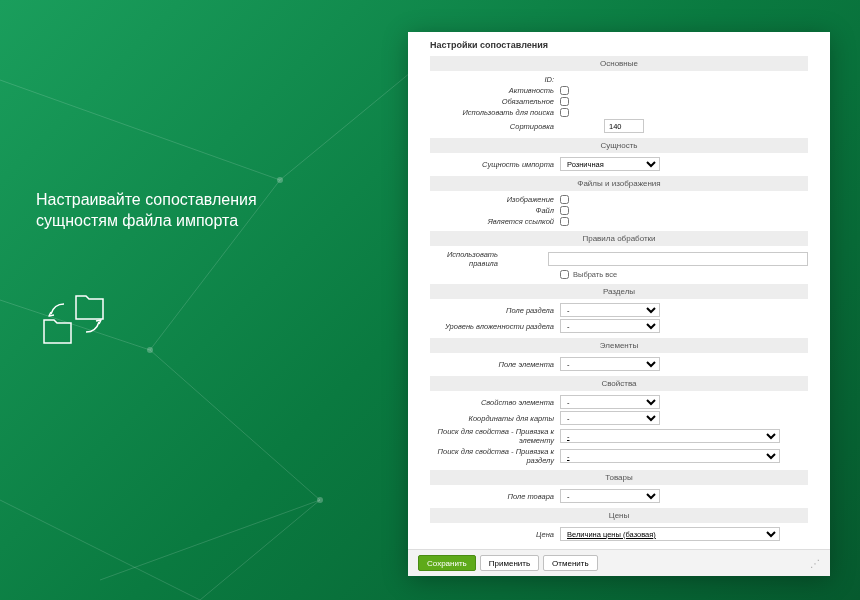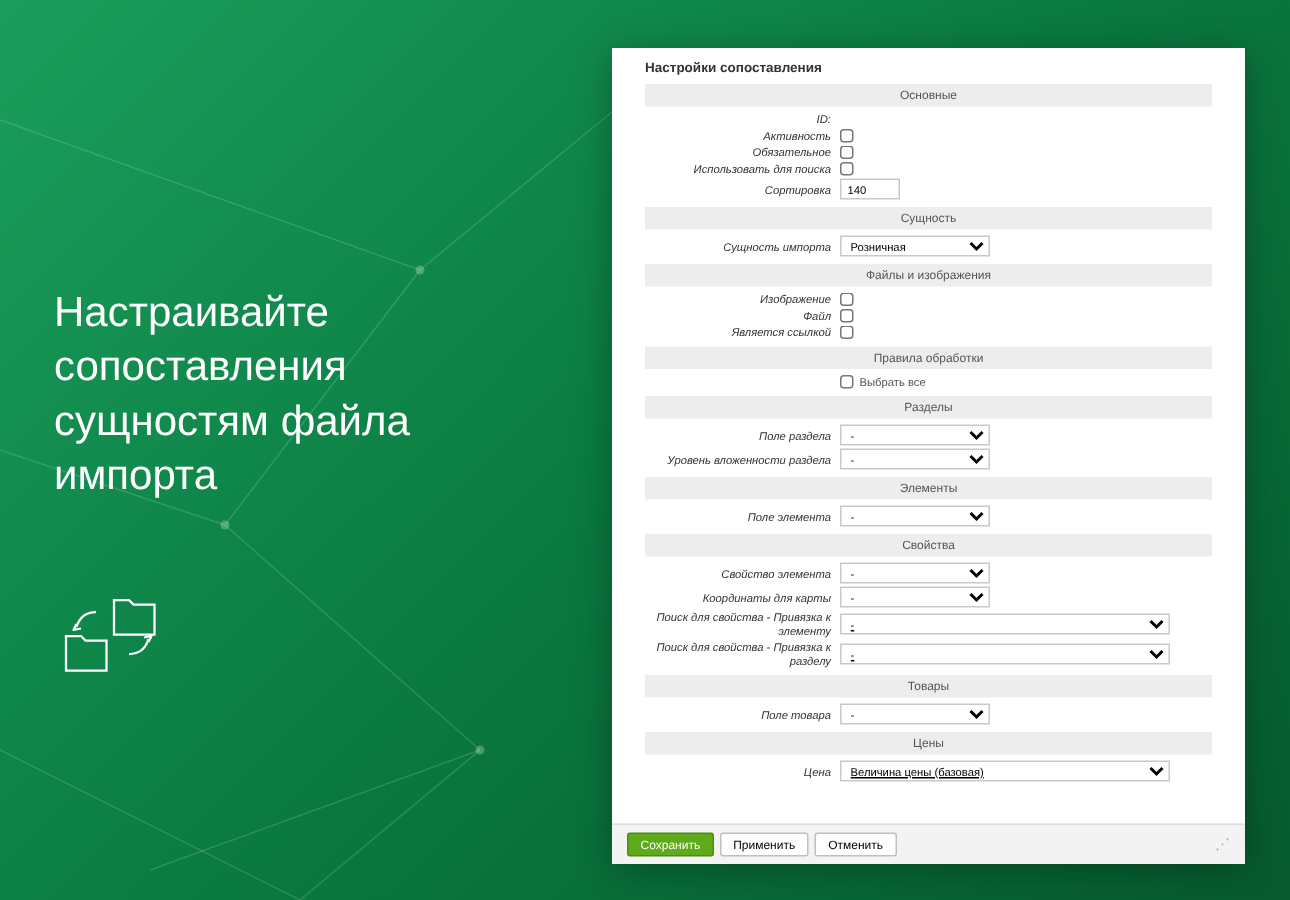--- a/index.html
+++ b/index.html
@@ -3,32 +3,32 @@
 <meta charset="utf-8">
 <style>
   * { box-sizing: border-box; margin: 0; padding: 0; font-family: Arial, sans-serif; }
   body { width: 860px; height: 600px; overflow: hidden; background: #0d8a4a; position: relative; }
   .bg-gradient { position: absolute; inset: 0; background: linear-gradient(135deg, #1a9e5c 0%, #0a7a40 50%, #065a2e 100%); }
   .bg-lines { position: absolute; inset: 0; pointer-events: none; }
   .bg-lines line { stroke: rgba(255,255,255,0.15); stroke-width: 1; }
   .bg-lines circle { fill: rgba(255,255,255,0.25); }
 
   .left-panel { position: absolute; left: 36px; top: 190px; color: #fff; width: 280px; }
-  .marketing-text { font-size: 28px; line-height: 1.3; font-weight: 300; margin-bottom: 50px; }
+  .marketing-text { font-size: 16px; line-height: 1.3; font-weight: 300; margin-bottom: 50px; }
   .icon-swap { width: 80px; height: 70px; }
 
   .app-window { position: absolute; left: 408px; top: 32px; width: 422px; height: 544px; background: #fff; box-shadow: 0 4px 24px rgba(0,0,0,0.3); padding: 8px 22px; font-size: 7.5px; color: #333; overflow: hidden; }
   .win-title { font-size: 9px; font-weight: bold; margin-bottom: 6px; }
   .section-header { background: #ededed; text-align: center; padding: 3px 0; font-size: 8px; color: #555; margin: 5px 0 4px 0; }
   .field-row { display: flex; align-items: center; margin: 2px 0; }
   .field-label { width: 130px; text-align: right; padding-right: 6px; font-size: 7.5px; color: #333; font-style: italic; }
   .field-control { flex: 1; display: flex; align-items: center; gap: 4px; }
   .ro-value { font-size: 7.5px; }
   input[type="checkbox"] { width: 9px; height: 9px; border: 1px solid #aaa; background: #fff; }
-  input[type="text"] { border: 1px solid #c9c9c9; height: 14px; padding: 0 4px; font-size: 7.5px; background: #fff; }
+  input[type="text"] { border: 1px solid #c9c9c9; height: 14px; padding: 0 4px; font-size: 7.5px; background: #fff; margin-left: 44px; }
   .txt-short { width: 40px; }
   .txt-wide { width: 260px; }
   select { border: 1px solid #c9c9c9; height: 14px; font-size: 7.5px; background: #fff; padding: 0 2px; }
   .sel-100 { width: 100px; }
   .sel-220 { width: 220px; text-decoration: underline; }
   .cb-label { font-size: 7.5px; color: #555; }
 
   .footer-bar { position: absolute; left: 0; right: 0; bottom: 0; background: #f3f3f3; padding: 5px 10px; display: flex; align-items: center; gap: 4px; border-top: 1px solid #ddd; }
   .btn { border: 1px solid #c0c0c0; background: #fff; padding: 2.5px 8px; font-size: 8px; border-radius: 2px; cursor: pointer; }
   .btn-primary { background: #5eaa1a; border-color: #4a8c14; color: #fff; }
@@ -121,20 +121,26 @@
   </div>
   <div class="field-row">
     <div class="field-label">Является ссылкой</div>
     <div class="field-control">
         <input type="checkbox" style="">
       </div>
   </div>
 
   <div class="section-header">Правила обработки</div>
   <div class="field-row">
+    <div class="field-label">Использовать правила</div>
+    <div class="field-control">
+        <input type="text" class="txt-wide" style="">
+      </div>
+  </div>
+  <div class="field-row">
     <div class="field-label"></div>
     <div class="field-control">
         <input type="checkbox" style="">
         <span class="cb-label">Выбрать все</span>
       </div>
   </div>
 
   <div class="section-header">Разделы</div>
   <div class="field-row">
     <div class="field-label">Поле раздела</div>

